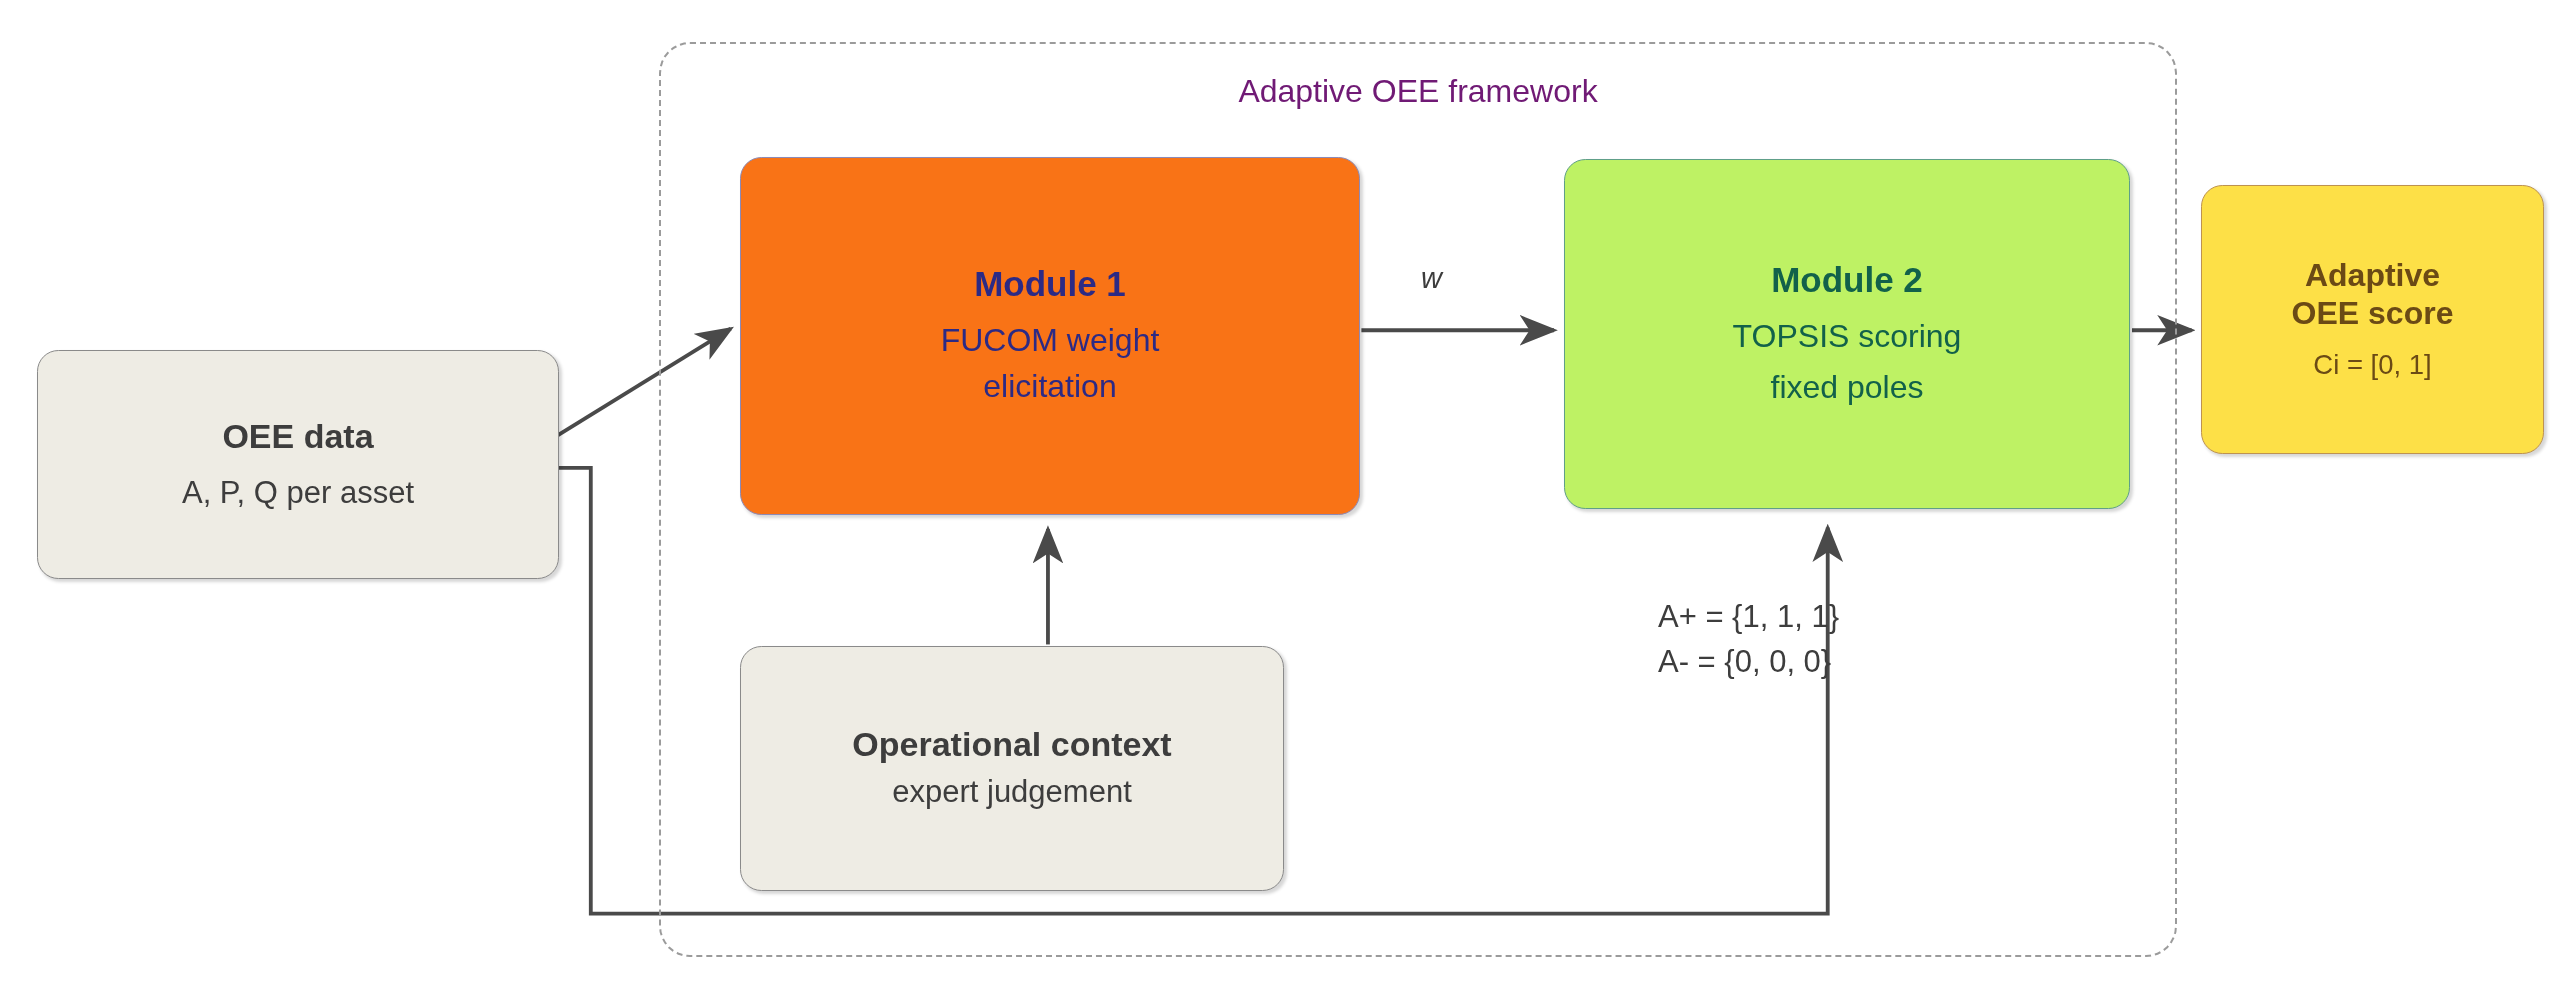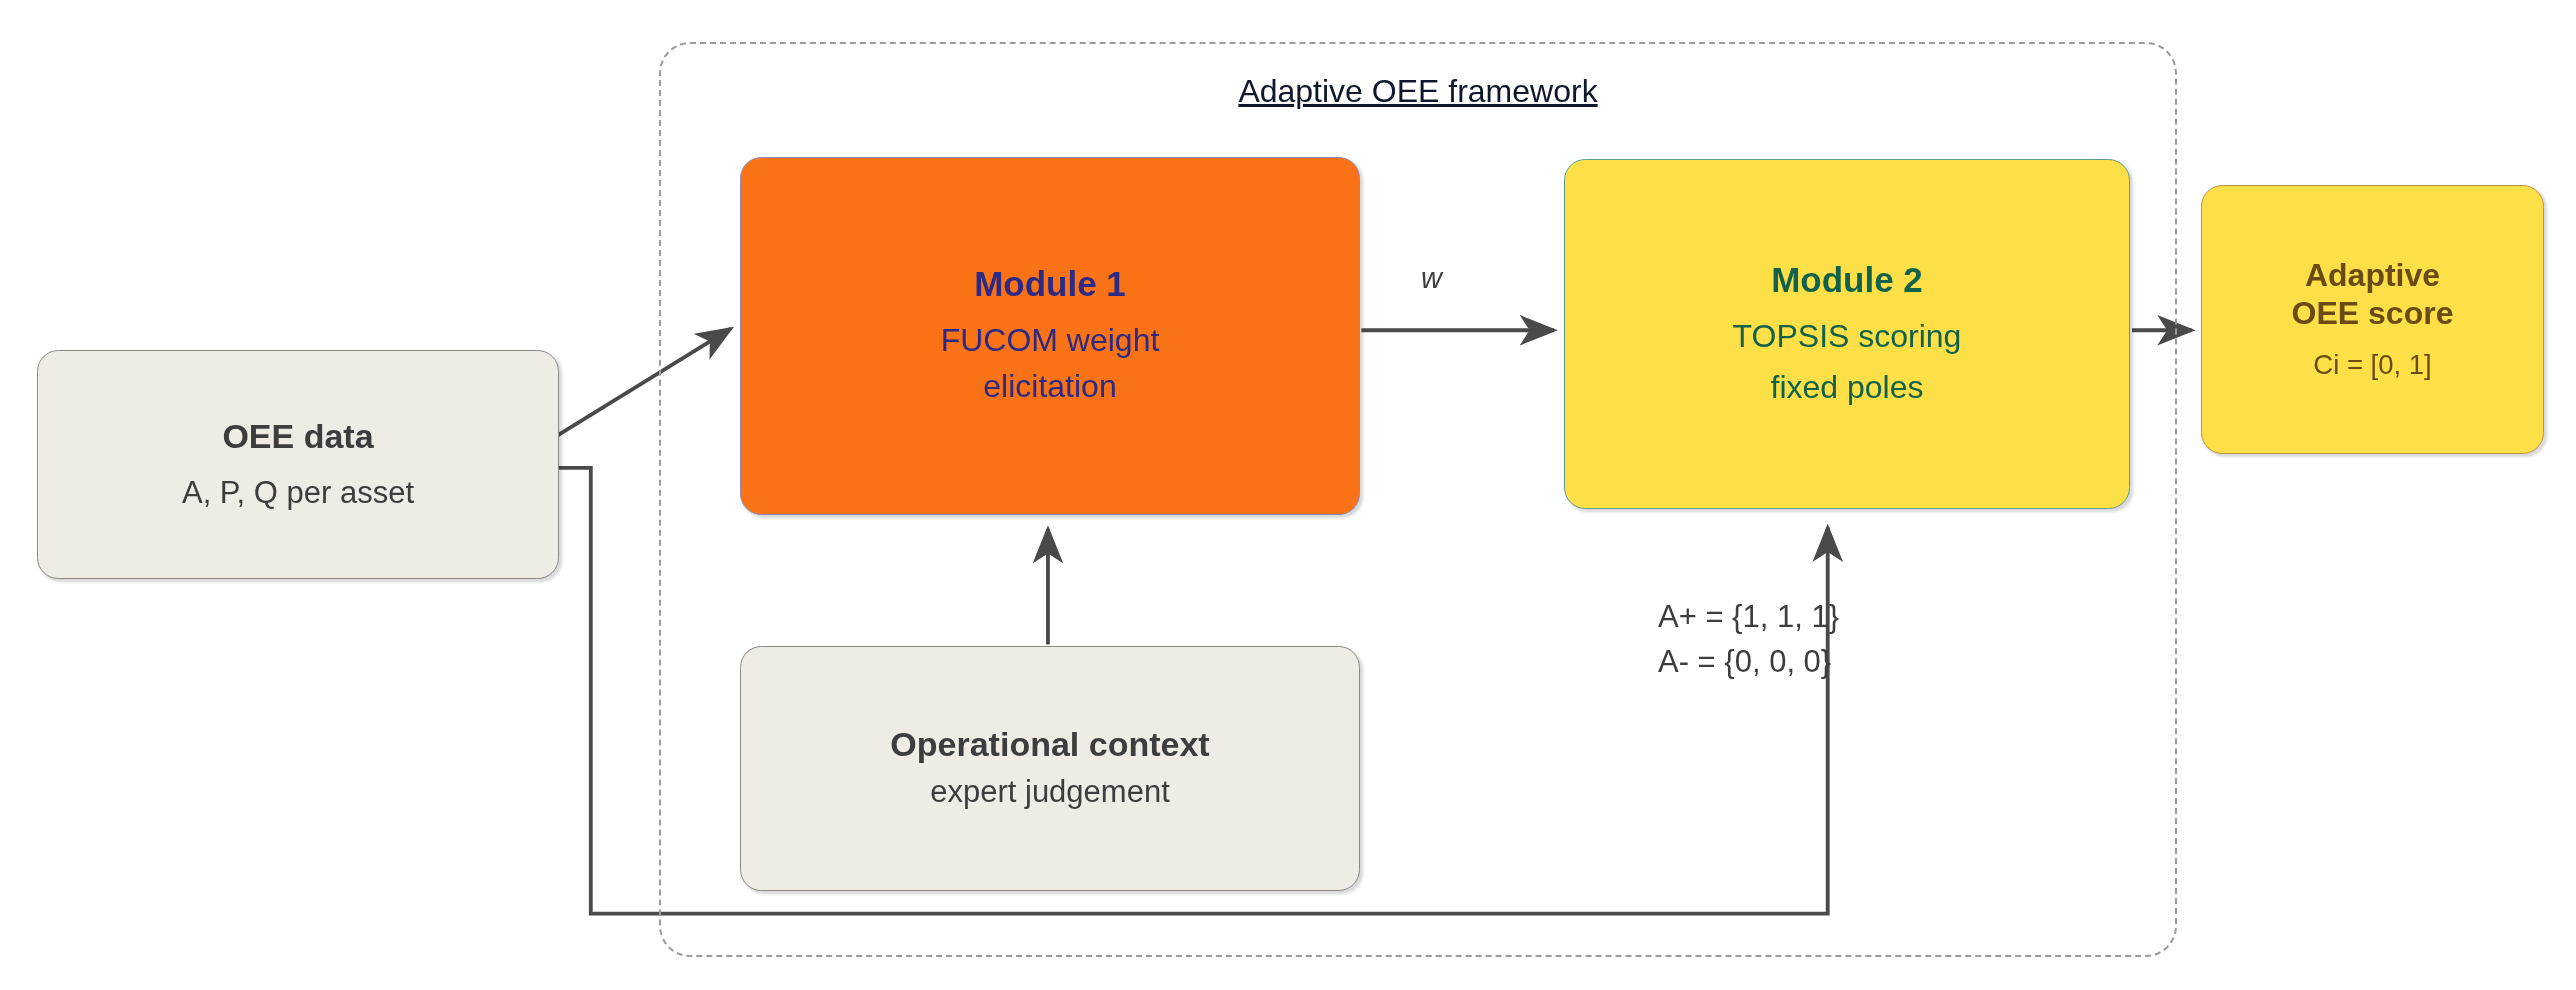--- a/index.html
+++ b/index.html
@@ -51,21 +51,21 @@
     color: #3d3d3d;
   }
   
   .node.lavender {
     background: #f97316;
     border: 1.5px solid #8c8ab8;
     color: #2c2a85;
   }
   
   .node.mint {
-    background: #fde047;
+    background: #bef264;
     border: 1.5px solid #5f9f89;
     color: #12614a;
     align-items: center;
   }
   
   .node.tan {
     background: #fde047;
     border: 1.5px solid #bd9250;
     color: #6b4a15;
   }
@@ -81,29 +81,28 @@
     border-radius: 31px;
     background: transparent;
   }
   #framework-title {
     position: absolute;
     left: 659px;
     top: 73px;
     width: 1518px;
     text-align: center;
     font-size: 32px;
-    color: #0f172a;
-    text-decoration: underline;
+    color: #701a75;
   }
   
   #node-oee-data    { left: 37px;   top: 350px; width: 522px;  height: 229px;  }
   #node-module-1    { left: 740px;  top: 157px; width: 620px;  height: 358px;  }
   #node-module-2    { left: 1564px; top: 159px; width: 566px;  height: 350px;  }
   #node-output      { left: 2201px; top: 185px; width: 343px;  height: 269px;  }
-  #node-op-context  { left: 740px;  top: 646px; width: 620px;  height: 245px;  }
+  #node-op-context  { left: 740px;  top: 646px; width: 544px;  height: 245px;  }
 
   #node-oee-data .title   { font-size: 34px; }
   #node-oee-data .sub     { font-size: 31px; margin-top: 15.3px; }
   #node-module-1 .title   { font-size: 35px; }
   #node-module-1 .sub     { font-size: 32px; margin-top: 13.8px; }
   #node-module-2 .title   { font-size: 35px; }
   #node-module-2 .sub     { font-size: 32px; margin-top: 13.8px; }
   #node-output .title     { font-size: 32px; }
   #node-output .sub       { font-size: 27.5px; margin-top: 13.8px; }
   #node-op-context .title { font-size: 34px; }

